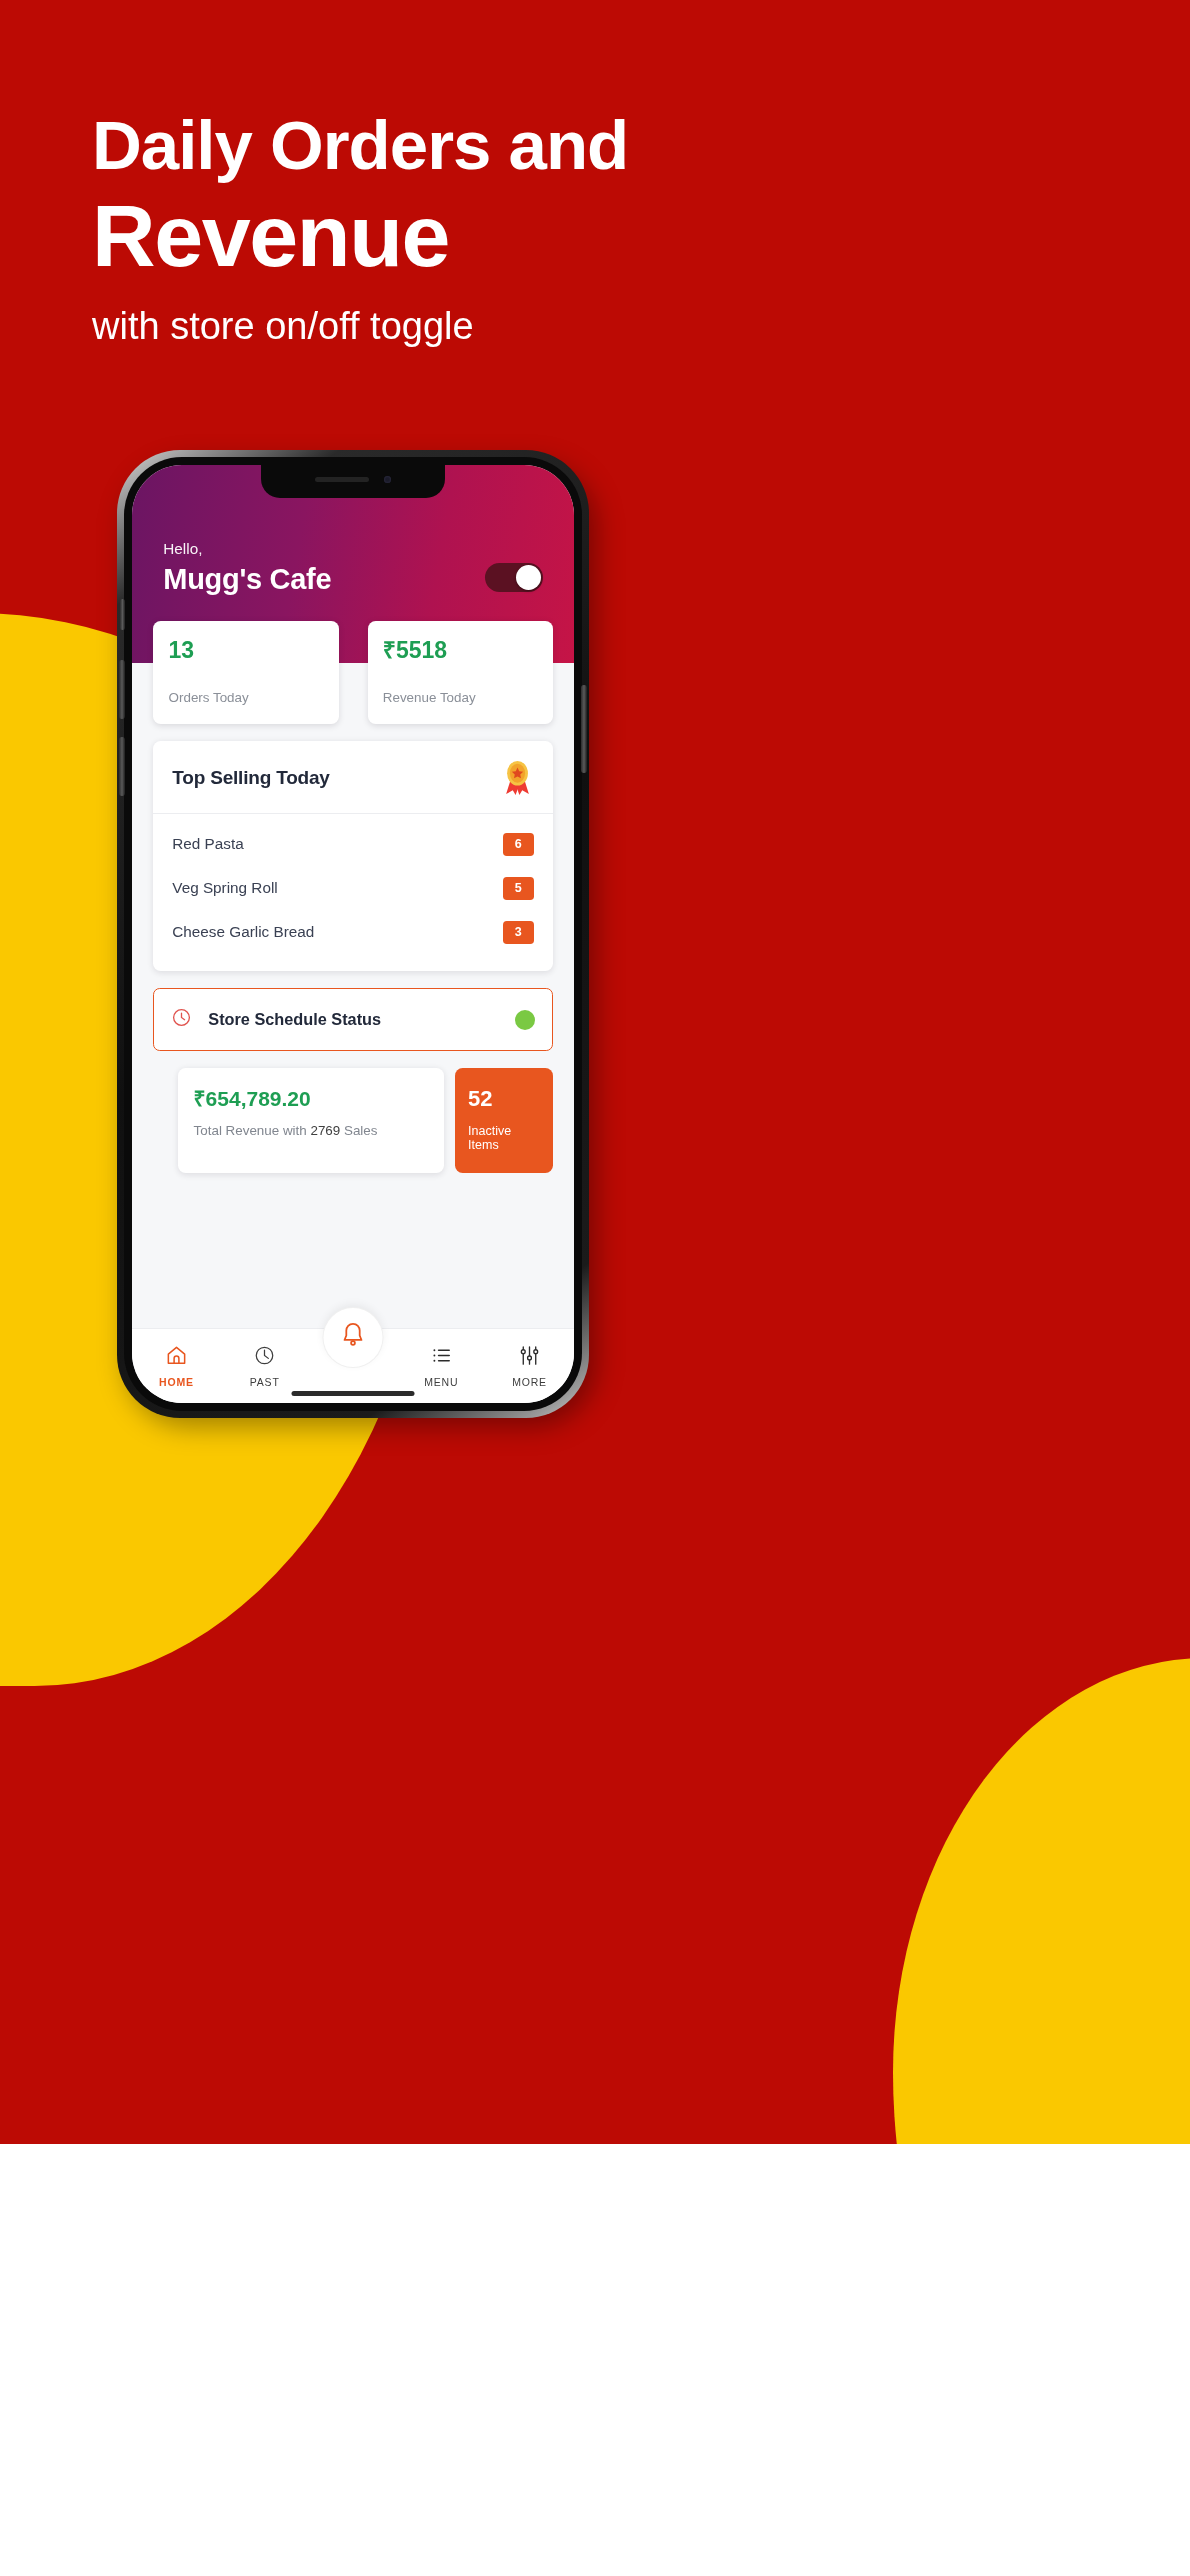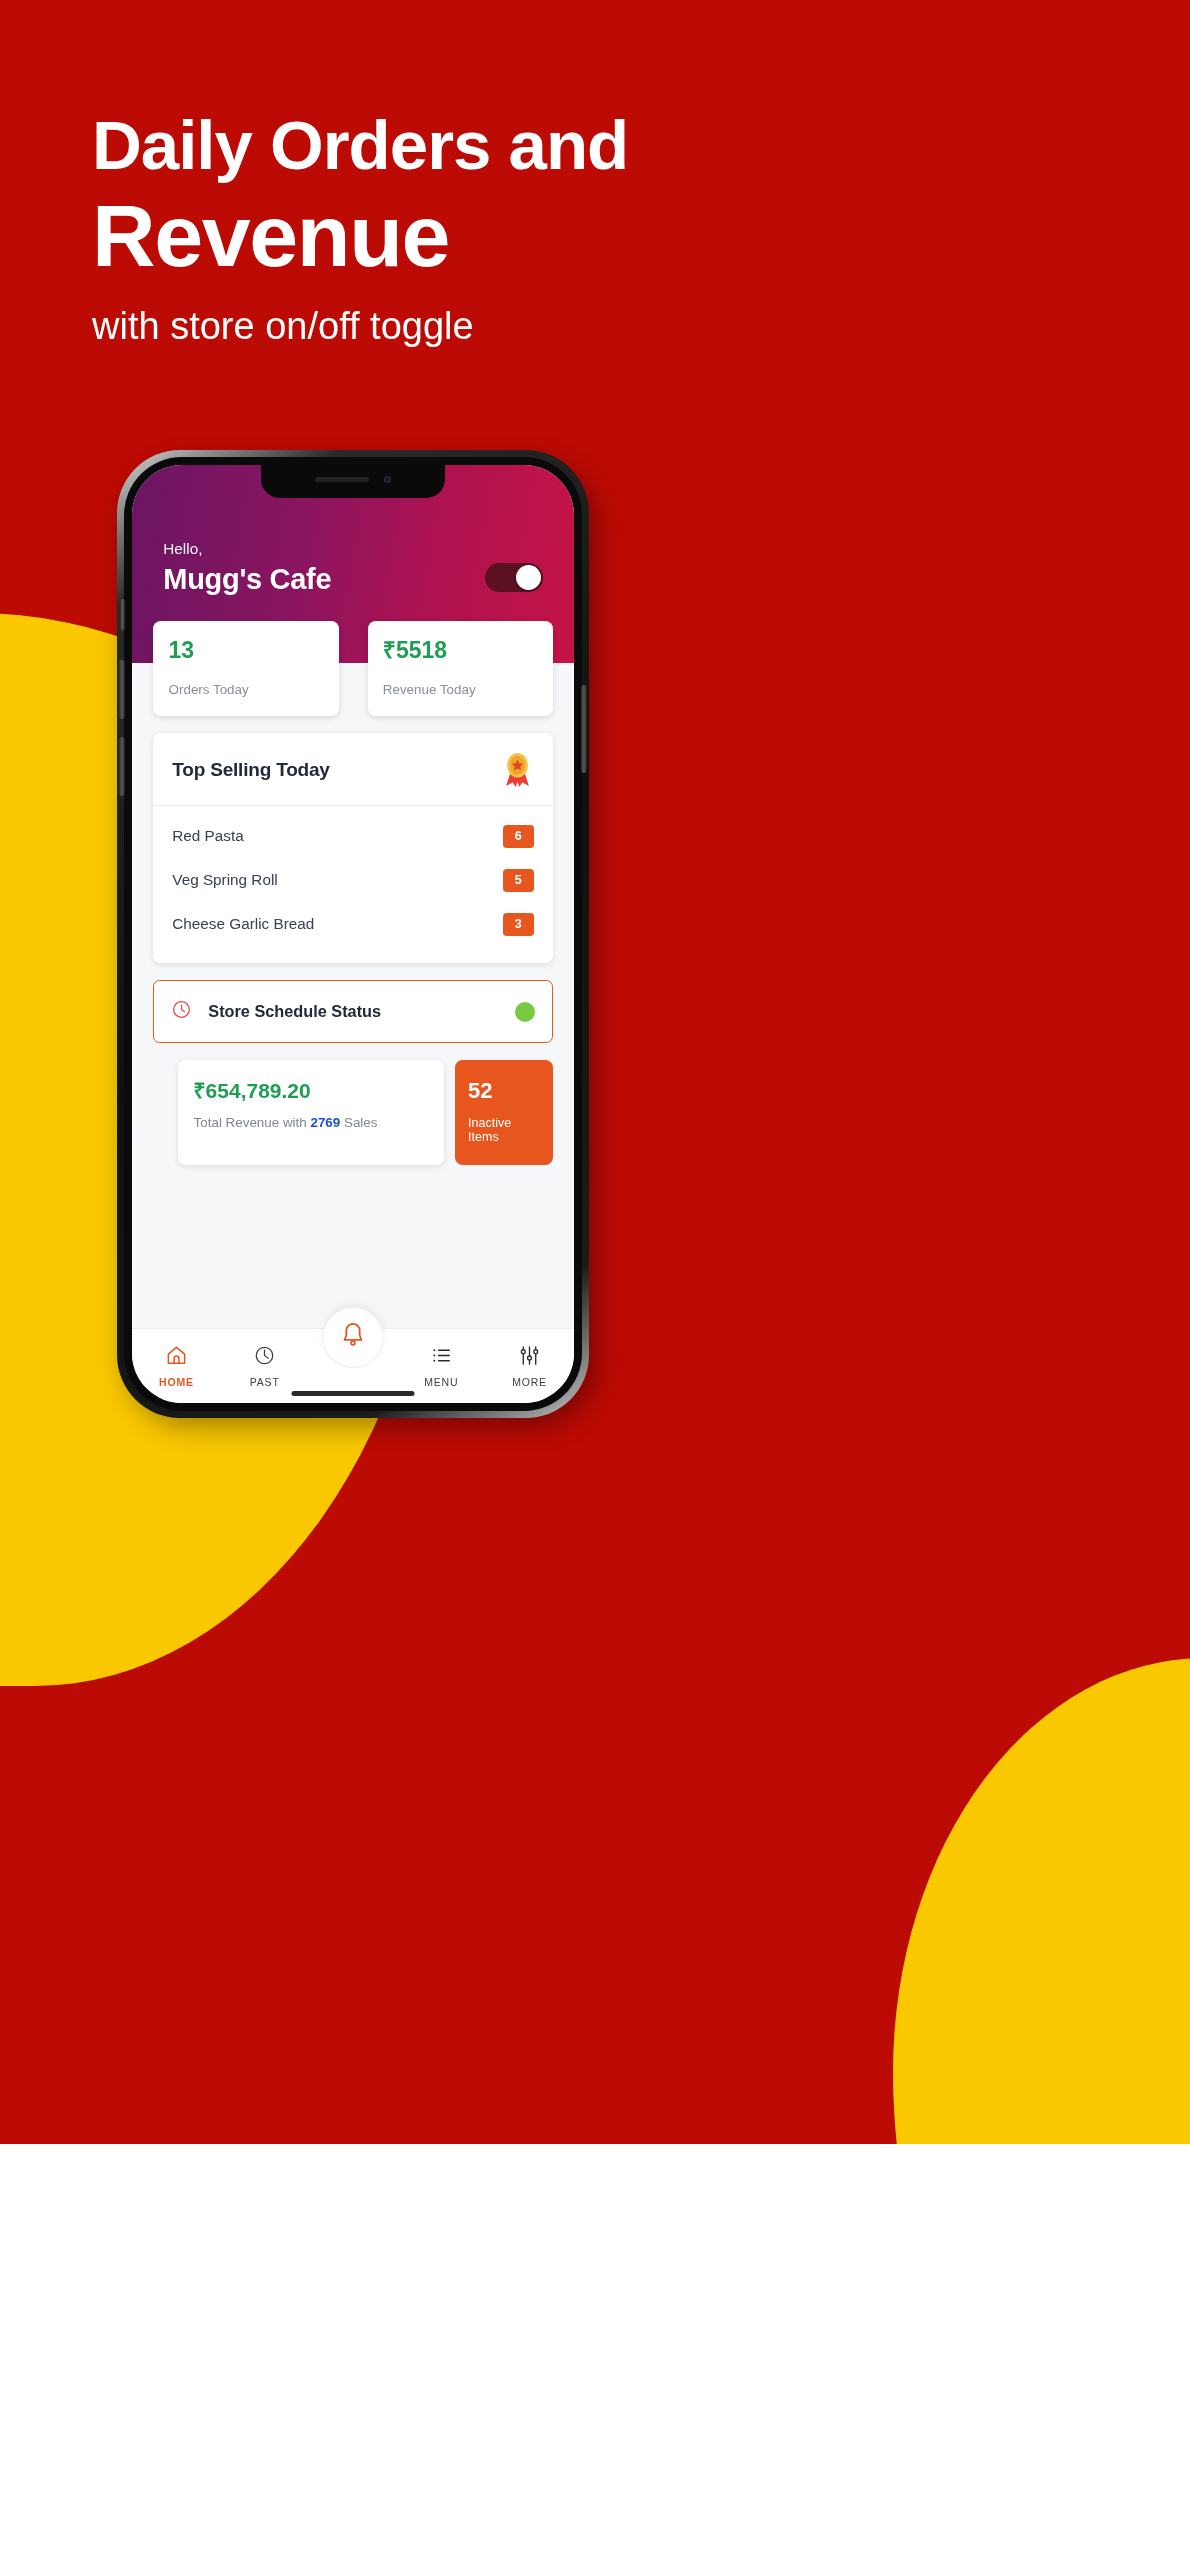--- a/index.html
+++ b/index.html
@@ -202,21 +202,21 @@
   }
   .stat-value {
     font-size: 23px;
     font-weight: 700;
     color: #1E9E53;
     line-height: 1.1;
   }
   .stat-label {
     font-size: 13.4px;
     color: #8A8F98;
-    margin-top: 19px;
+    margin-top: 27px;
   }
 
   .panel {
     background: #ffffff;
     border-radius: 7.7px;
     margin-top: 17px;
     box-shadow: 0 1.9px 6.7px rgba(30,20,40,.11);
   }
   .panel-head {
     display: flex;
@@ -299,21 +299,21 @@
     font-size: 21px;
     font-weight: 700;
     color: #1E9E53;
     line-height: 1.1;
   }
   .total-sub {
     font-size: 13.4px;
     color: #81868F;
     margin-top: 12.5px;
   }
-  .total-sub b { color: #1d4ed8; font-weight: 700; }
+  .total-sub b { color: #404040; font-weight: 400; }
   .inactive-card {
     flex: 0 0 98px;
     background: #E8561F;
     border-radius: 7.7px;
     padding: 19px 13.4px 21px 13.4px;
     color: #ffffff;
   }
   .inactive-value {
     font-size: 22px;
     font-weight: 700;

